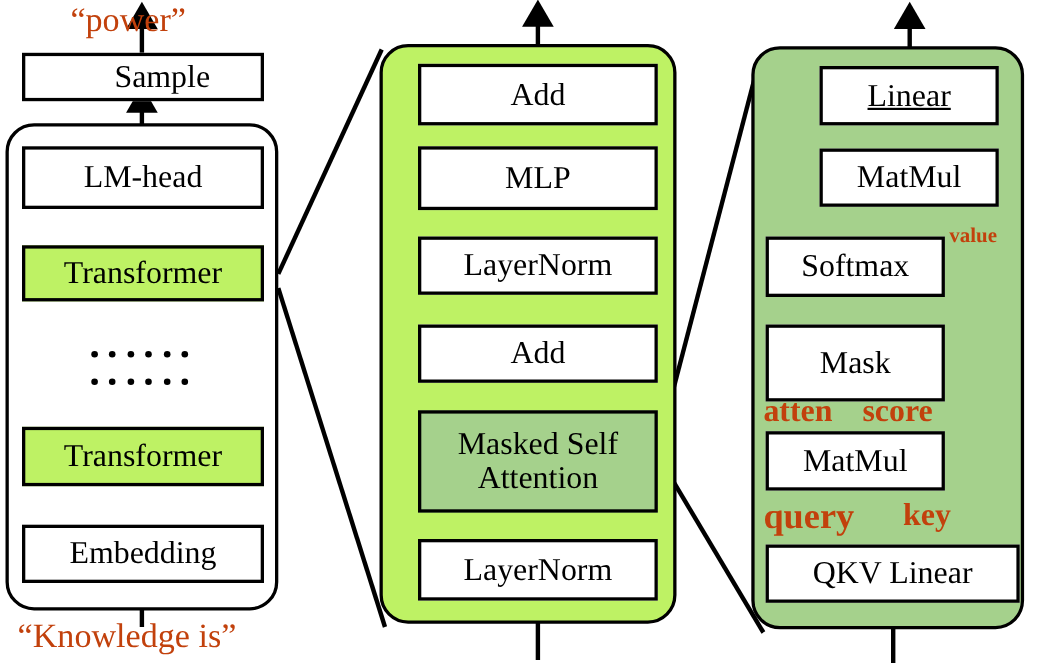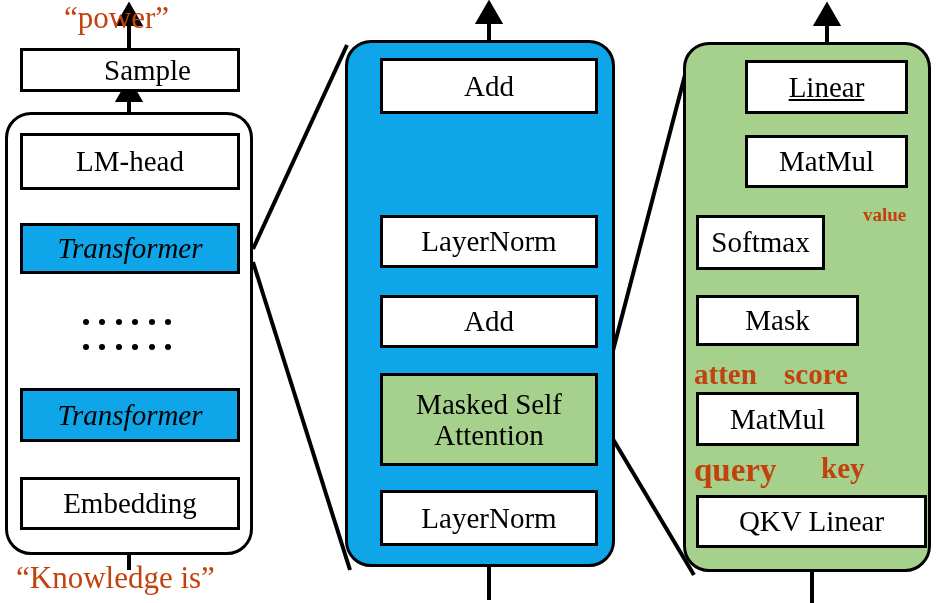--- a/index.html
+++ b/index.html
@@ -2,21 +2,21 @@
 <html><head>
 <meta charset="utf-8">
 <style>
   html,body{margin:0;padding:0;background:#fff;}
   #stage{position:relative;width:944px;height:603px;background:#fff;
          font-family:"Liberation Serif","DejaVu Serif",serif;overflow:hidden;}
   .box{position:absolute;box-sizing:border-box;border:3px solid #000;background:#fff;
        display:flex;align-items:center;justify-content:center;text-align:center;
        line-height:1.05;color:#000;}
   .round{position:absolute;box-sizing:border-box;border:3px solid #000;border-radius:26px;background:#fff;}
-  .blue{background:#0ea5e9;font-style:italic;}
+  .blue{background:#bef264;}
   .green{background:#a5d18c;}
   .plain{position:absolute;color:#c2410c;white-space:nowrap;}
   .bold{font-weight:bold;}
   svg.lines{position:absolute;left:0;top:0;width:944px;height:603px;overflow:visible;}
   .dotrow{position:absolute;display:flex;justify-content:space-between;}
   .dotrow i{display:block;width:6px;height:6px;border-radius:50%;background:#000;}
 </style>
 </head>
 <body>
 
@@ -96,41 +96,42 @@
   <div class="box blue" style="left:20px;top:388px;width:220px;height:54px;font-size:29px;">Transformer</div>
 
   <div class="box" style="left:20px;top:477px;width:220px;height:53px;font-size:29px;">Embedding</div>
 
   <div class="plain" style="left:16px;top:560px;font-size:31px;">“Knowledge is”</div>
 
   <div class="round blue" style="left:345px;top:40px;width:270px;height:527px;"></div>
 
   <div class="box" style="left:380px;top:58px;width:218px;height:56px;font-size:29px;">Add</div>
 
+  <div class="box" style="left:380px;top:133px;width:218px;height:58px;font-size:29px;">MLP</div>
 
   <div class="box" style="left:380px;top:215px;width:218px;height:53px;font-size:29px;">LayerNorm</div>
 
   <div class="box" style="left:380px;top:295px;width:218px;height:53px;font-size:29px;">Add</div>
 
   <div class="box green" style="left:380px;top:373px;width:218px;height:93px;font-size:29px;flex-direction:column;">
     <span>Masked Self</span>
     <span>Attention</span>
   </div>
 
   <div class="box" style="left:380px;top:490px;width:218px;height:56px;font-size:29px;">LayerNorm</div>
 
   <div class="round green" style="left:683px;top:42px;width:248px;height:530px;"></div>
 
   <div class="box" style="left:745px;top:60px;width:163px;height:54px;font-size:29px;text-decoration:underline;">Linear</div>
 
   <div class="box" style="left:745px;top:135px;width:163px;height:53px;font-size:29px;">MatMul</div>
 
-  <div class="box" style="left:696px;top:215px;width:129px;height:55px;font-size:29px;">Softmax</div>
+  <div class="box" style="left:696px;top:215px;width:163px;height:55px;font-size:29px;">Softmax</div>
 
-  <div class="box" style="left:696px;top:295px;width:163px;height:51px;font-size:29px;">Mask</div>
+  <div class="box" style="left:696px;top:295px;width:163px;height:70px;font-size:29px;">Mask</div>
 
   <div class="box" style="left:696px;top:392px;width:163px;height:54px;font-size:29px;">MatMul</div>
 
   <div class="box" style="left:696px;top:495px;width:231px;height:53px;font-size:29px;">QKV Linear</div>
 
   <div class="plain bold" style="left:863px;top:204px;font-size:19px;">value</div>
 
   <div class="plain bold" style="left:694px;top:358px;font-size:29px;">atten</div>
   <div class="plain bold" style="left:784px;top:358px;font-size:29px;">score</div>
 

